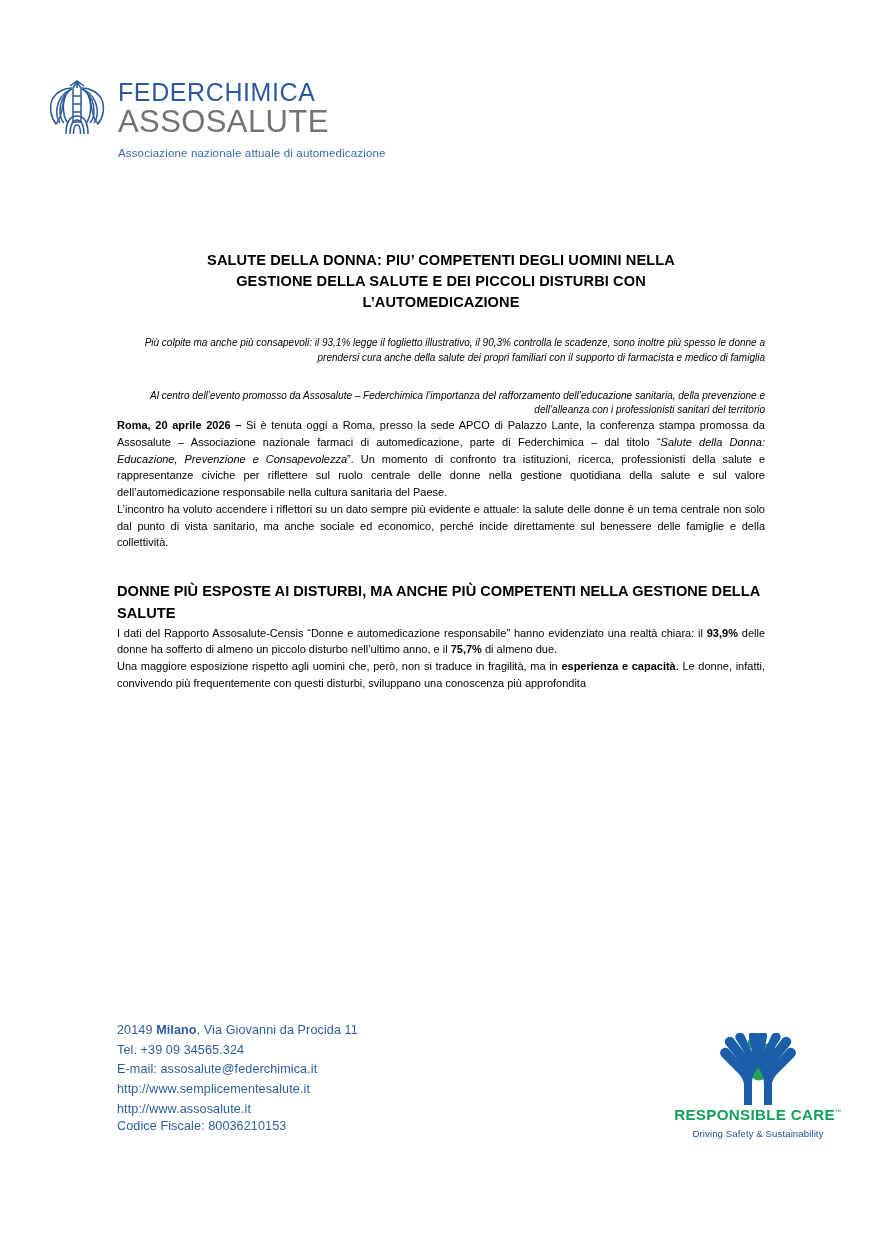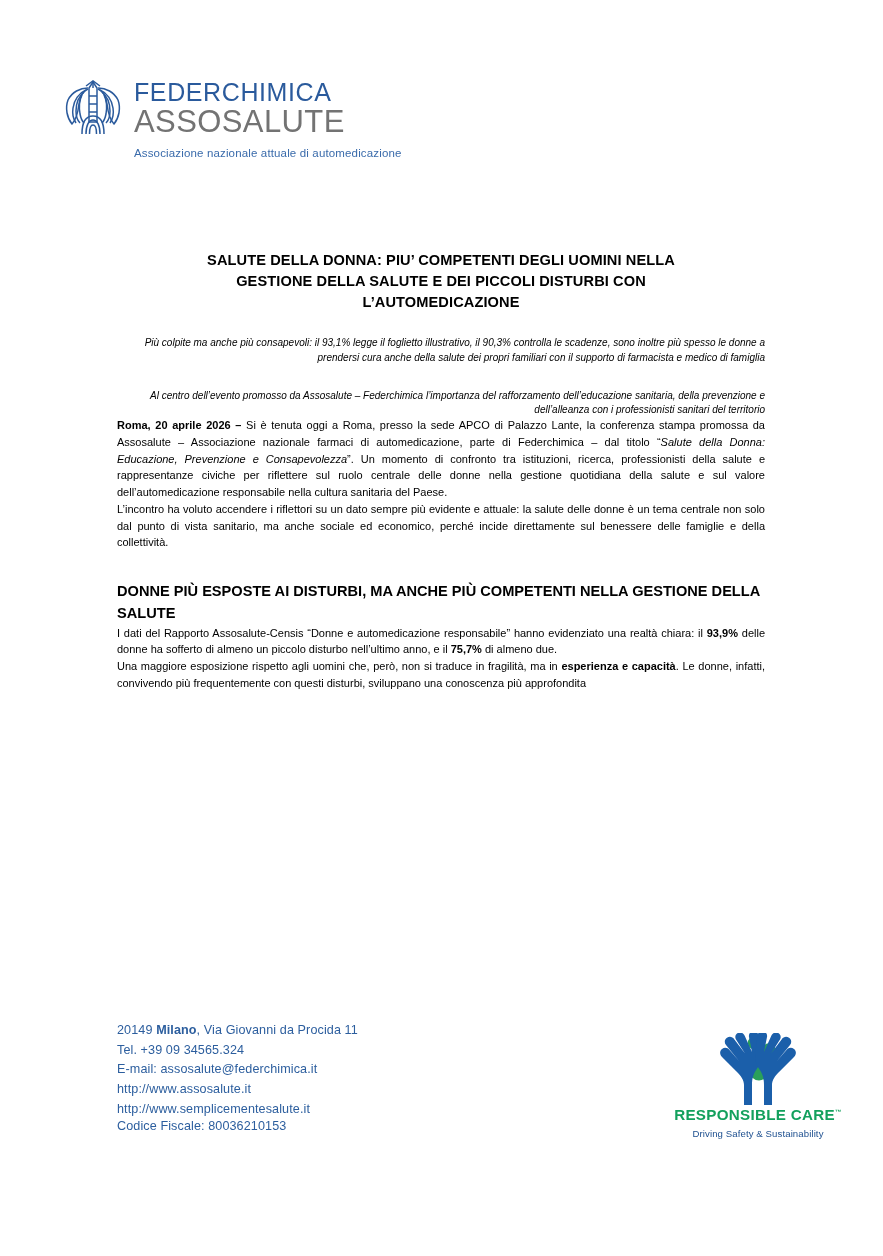--- a/index.html
+++ b/index.html
@@ -16,21 +16,21 @@
     width: 883px;
     height: 1256px;
     background: #ffffff;
     overflow: hidden;
     margin: 0 auto;
   }
 
   
   .letterhead {
     position: absolute;
-    left: 62px;
+    left: 46px;
     top: 76px;
     display: flex;
     flex-direction: column;
   }
   .lh-top {
     display: flex;
     align-items: flex-start;
   }
   .lh-mark {
     width: 62px;
@@ -233,22 +233,22 @@
     <p class="body gap-md"><span>I dati del Rapporto Assosalute-Censis “Donne e automedicazione responsabile” hanno evidenziato una realtà chiara: il </span><b>93,9%</b><span> delle donne ha sofferto di almeno un piccolo disturbo nell’ultimo anno, e il </span><b>75,7%</b><span> di almeno due.</span></p>
 
     <p class="body gap-md"><span>Una maggiore esposizione rispetto agli uomini che, però, non si traduce in fragilità, ma in </span><b>esperienza e capacità</b><span>. Le donne, infatti, convivendo più frequentemente con questi disturbi, sviluppano una conoscenza più approfondita</span></p>
 
   </div>
 
   <div class="footer-contact">
     <div class="fc-row"><span>20149 </span><b>Milano</b><span>, Via Giovanni da Procida 11</span></div>
     <div class="fc-row">Tel. +39 09 34565.324</div>
     <div class="fc-row">E-mail: assosalute@federchimica.it</div>
+    <div class="fc-row">http://www.semplicementesalute.it</div>
     <div class="fc-row">http://www.assosalute.it</div>
-    <div class="fc-row">http://www.semplicementesalute.it</div>
   </div>
 
   <div class="footer-cf">Codice Fiscale: 80036210153</div>
 
   <div class="rc-logo">
     <svg class="rc-art" width="120" height="72" viewBox="0 0 120 72" aria-hidden="true">
 
       <g stroke="#2aa05a" stroke-width="3.4" fill="none">
         <line x1="56" y1="10" x2="70" y2="17"></line>
         <line x1="70" y1="17" x2="52" y2="27"></line>

